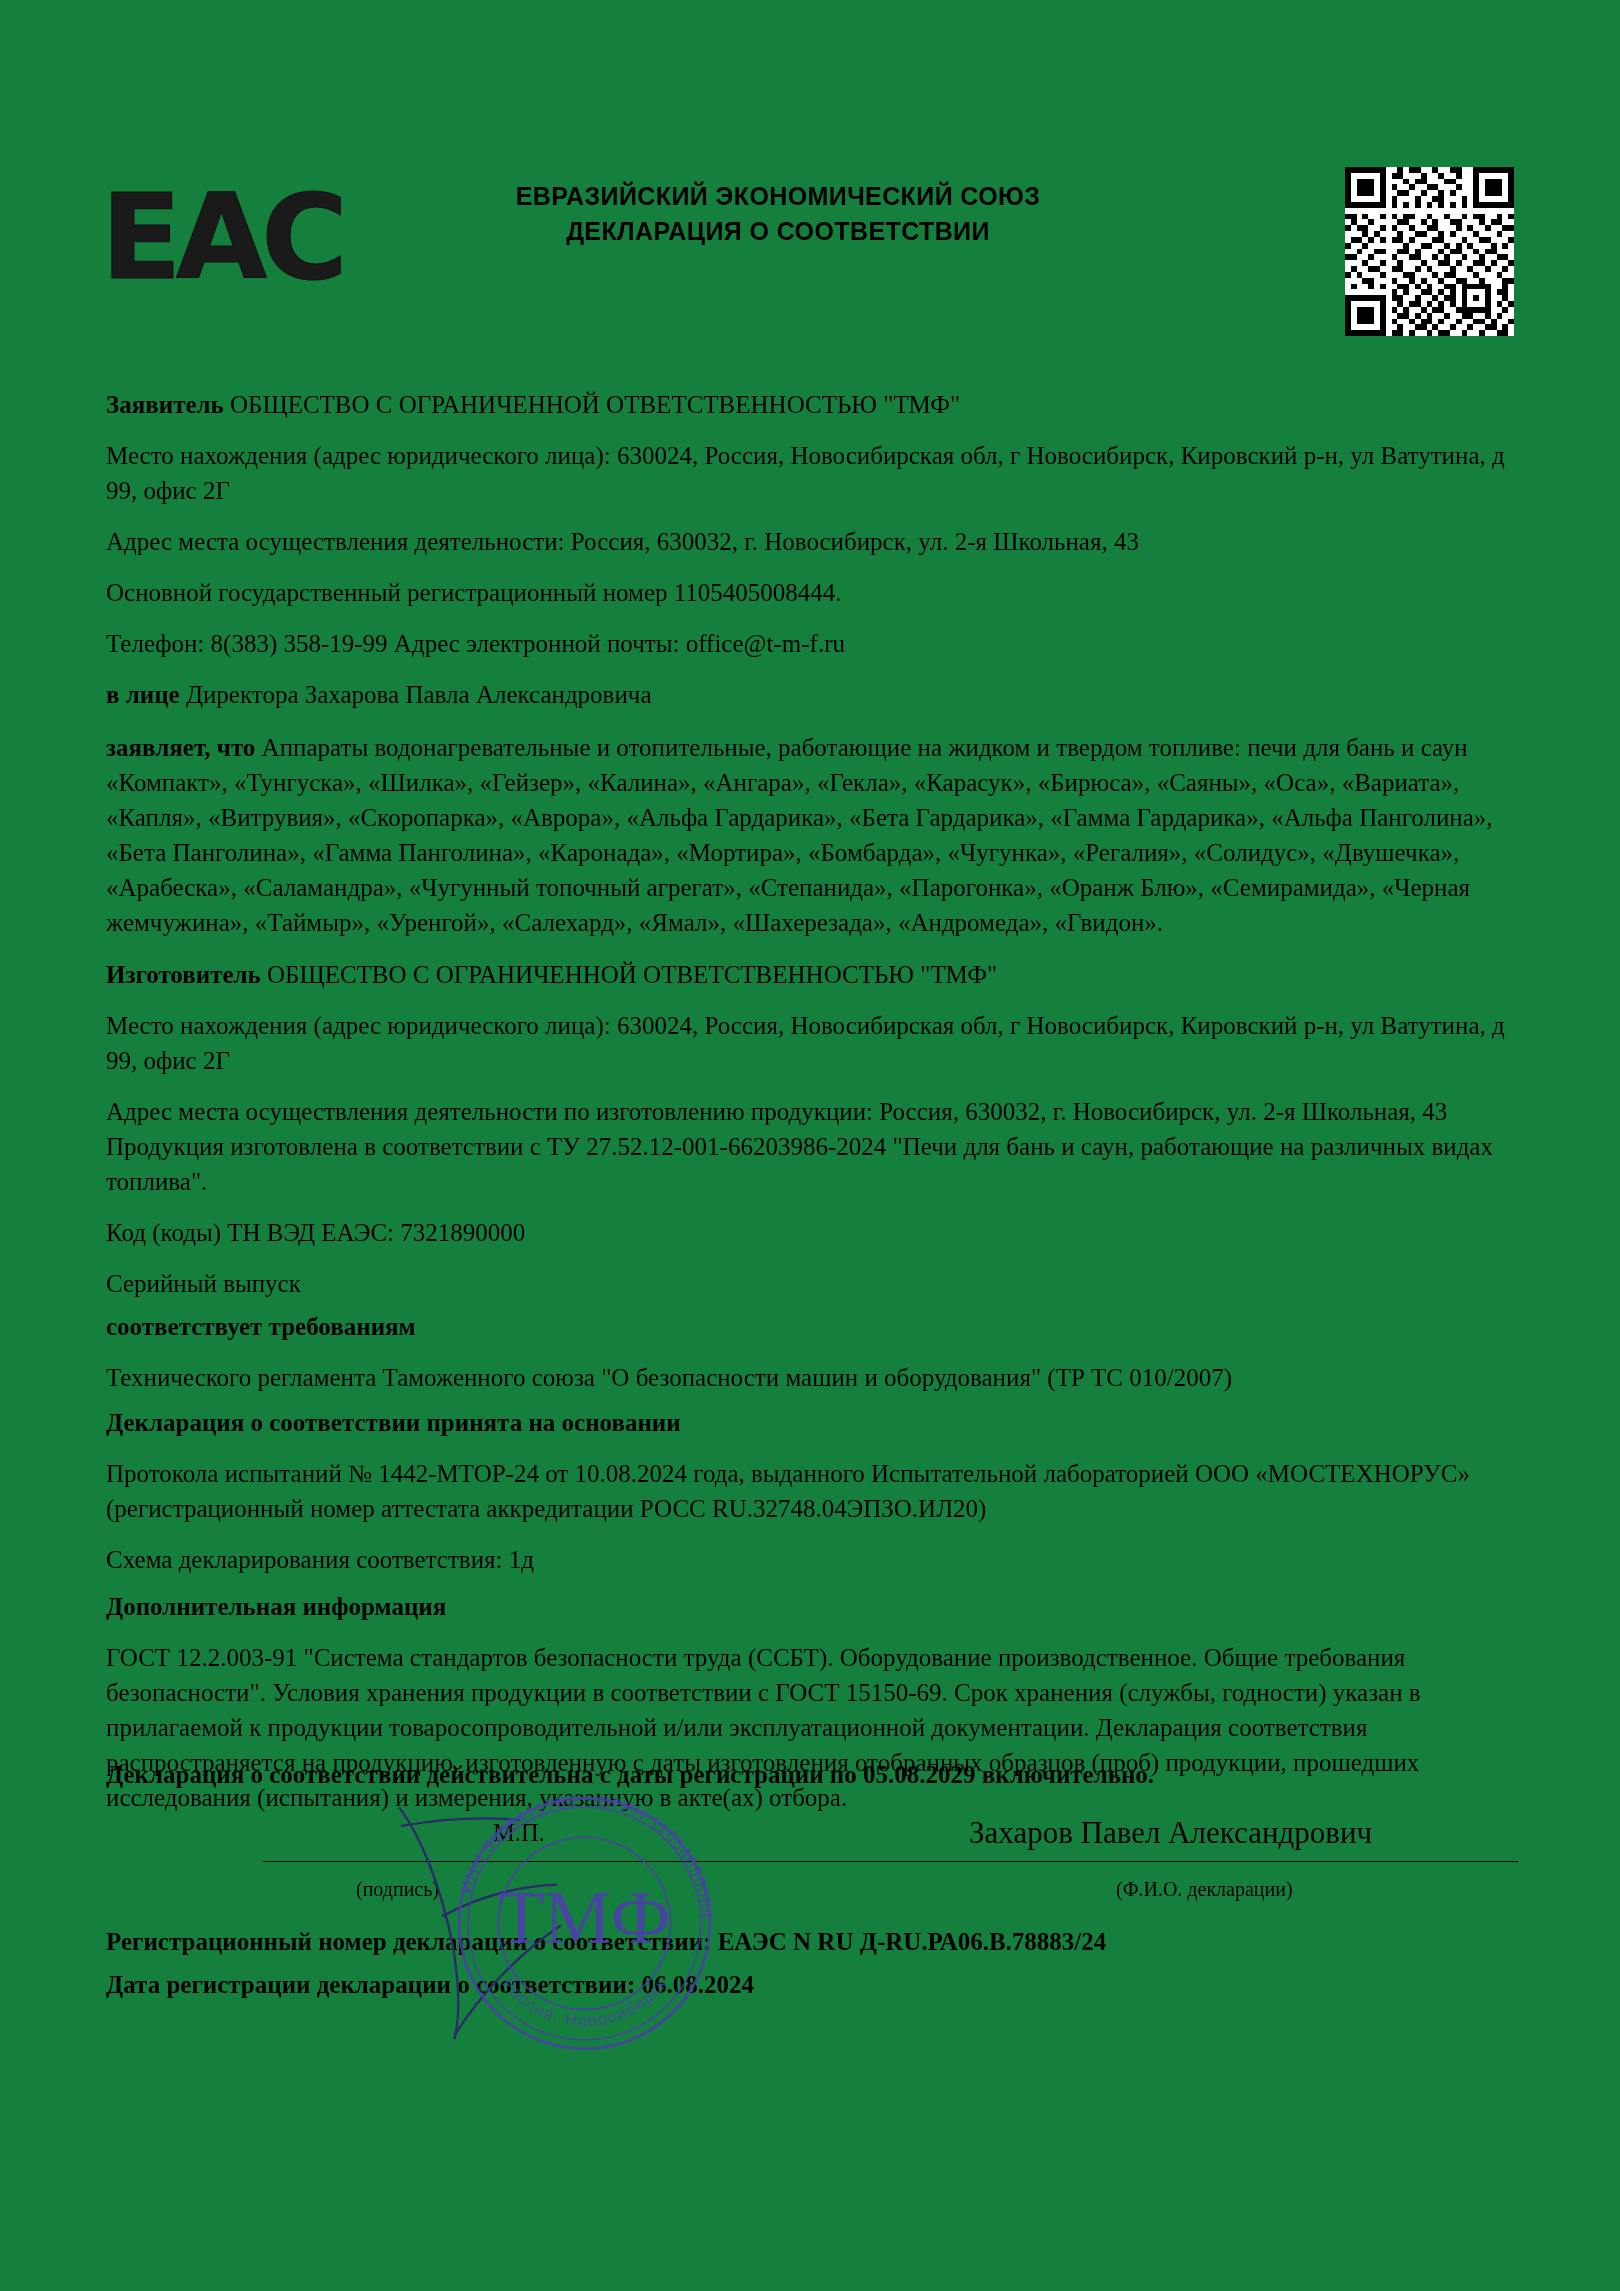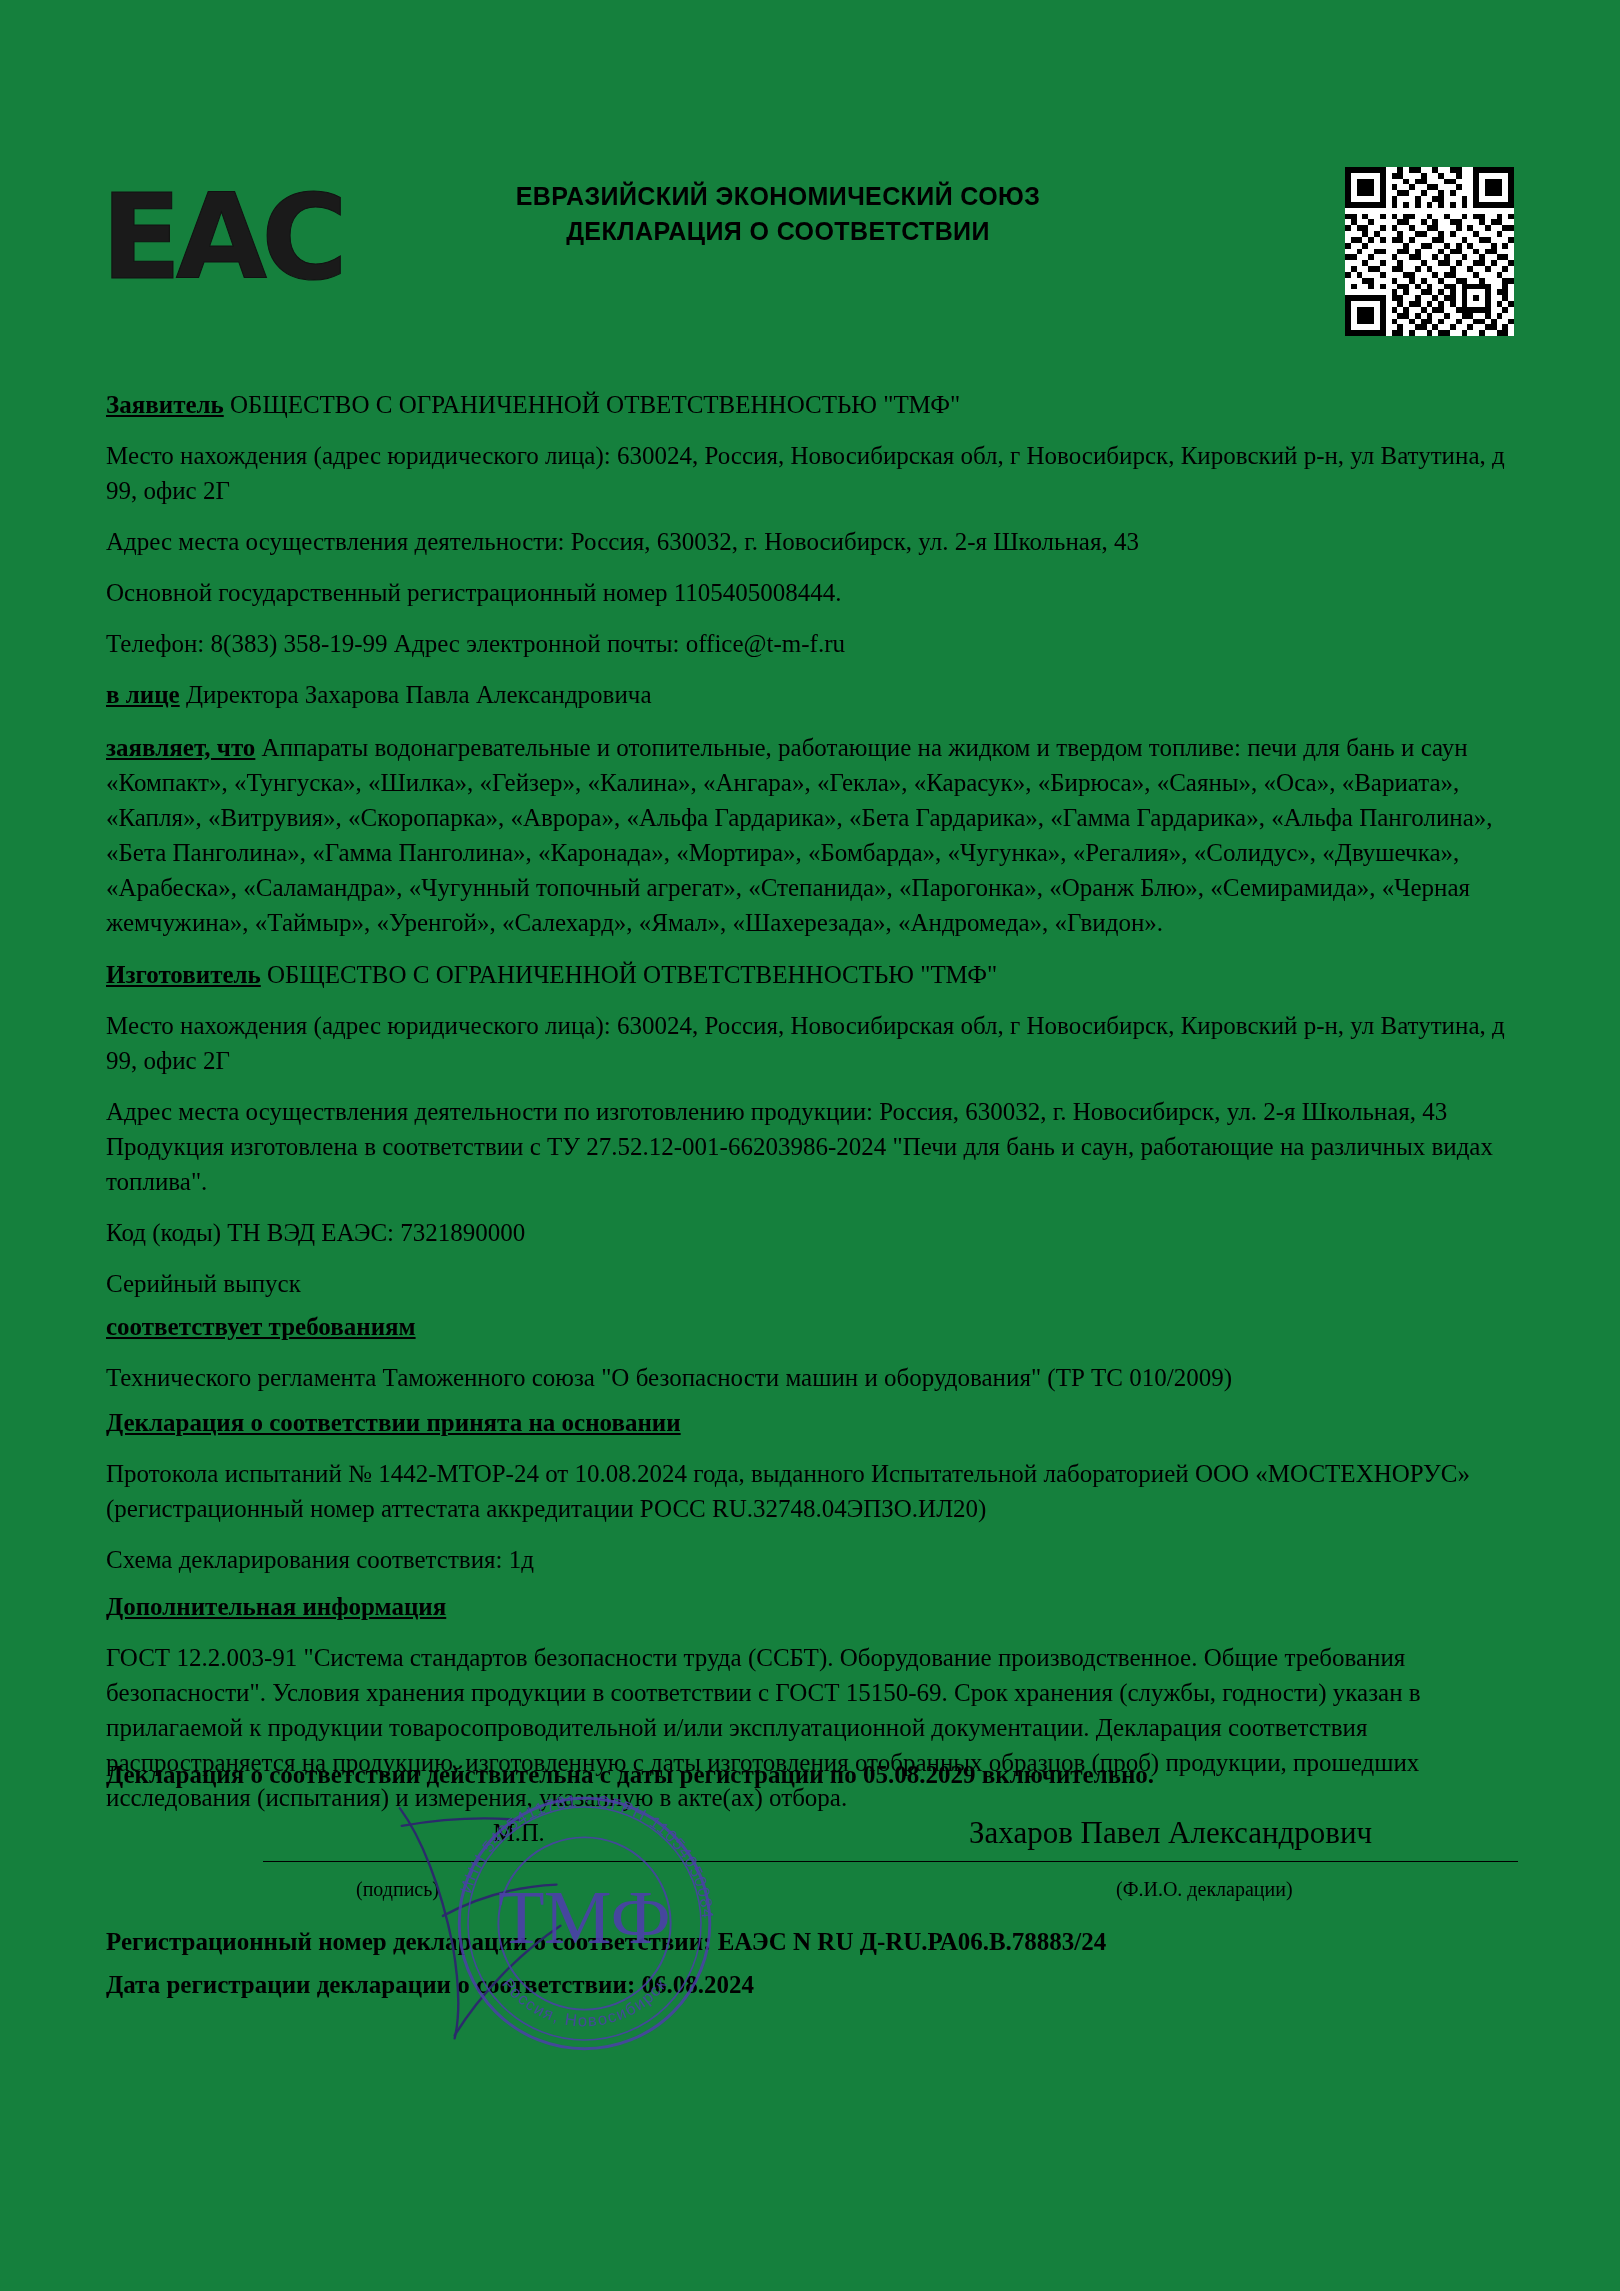--- a/index.html
+++ b/index.html
@@ -65,21 +65,21 @@
     position: absolute;
     left: 106px;
     top: 387px;
     width: 1411px;
     font-size: 25px;
     line-height: 35px;
   }
   .para { margin: 0 0 0 0; }
   .para + .para { margin-top: 16px; }
   .block-gap { height: 17.6px; }
-  .b { font-weight: 700; text-decoration: underline; }
+  .b { font-weight: 700; }
 
   
   .sig-area {
     position: absolute;
     left: 106px;
     top: 1757px;
     width: 1411px;
     font-size: 25px;
     line-height: 35px;
   }
@@ -448,21 +448,21 @@
       <span>ОБЩЕСТВО С ОГРАНИЧЕННОЙ ОТВЕТСТВЕННОСТЬЮ "ТМФ"</span>
     </div>
     <div class="para">Место нахождения (адрес юридического лица): 630024, Россия, Новосибирская обл, г Новосибирск, Кировский р-н, ул Ватутина, д 99, офис 2Г</div>
     <div class="para">Адрес места осуществления деятельности по изготовлению продукции: Россия, 630032, г. Новосибирск, ул. 2-я Школьная, 43 Продукция изготовлена в соответствии с ТУ 27.52.12-001-66203986-2024 "Печи для бань и саун, работающие на различных видах топлива".</div>
     <div class="para">Код (коды) ТН ВЭД ЕАЭС: 7321890000</div>
     <div class="para">Серийный выпуск</div>
 
     <div class="block-gap" style="height:7.8px"></div>
 
     <div class="para b">соответствует требованиям</div>
-    <div class="para">Технического регламента Таможенного союза "О безопасности машин и оборудования" (ТР ТС 010/2009)</div>
+    <div class="para">Технического регламента Таможенного союза "О безопасности машин и оборудования" (ТР ТС 010/2007)</div>
 
     <div class="block-gap" style="height:9.8px"></div>
 
     <div class="para b">Декларация о соответствии принята на основании</div>
     <div class="para">Протокола испытаний № 1442-МТОР-24 от 10.08.2024 года, выданного Испытательной лабораторией ООО «МОСТЕХНОРУС» (регистрационный номер аттестата аккредитации РОСС RU.32748.04ЭПЗО.ИЛ20)</div>
     <div class="para">Схема декларирования соответствия: 1д</div>
 
     <div class="block-gap" style="height:11.8px"></div>
 
     <div class="para b">Дополнительная информация</div>

